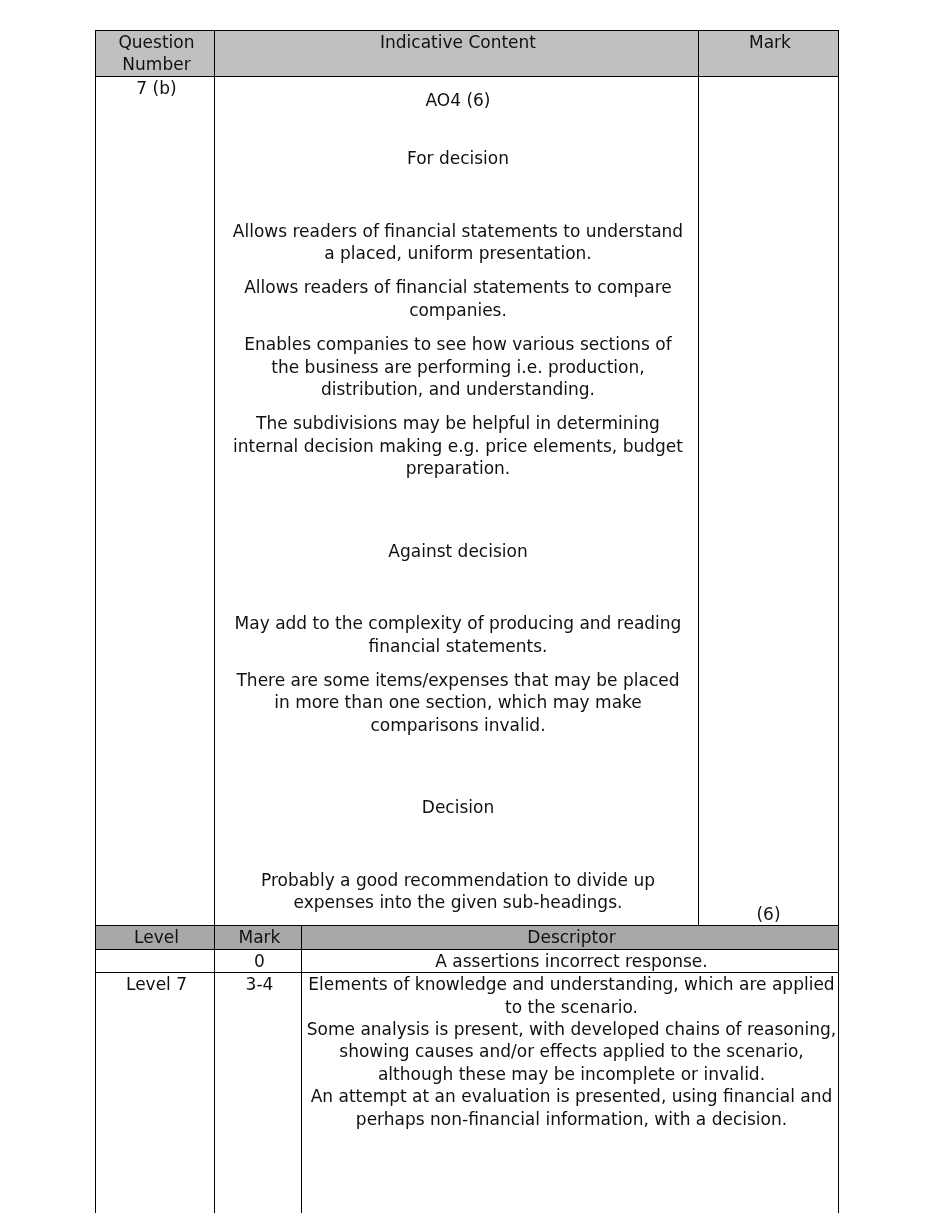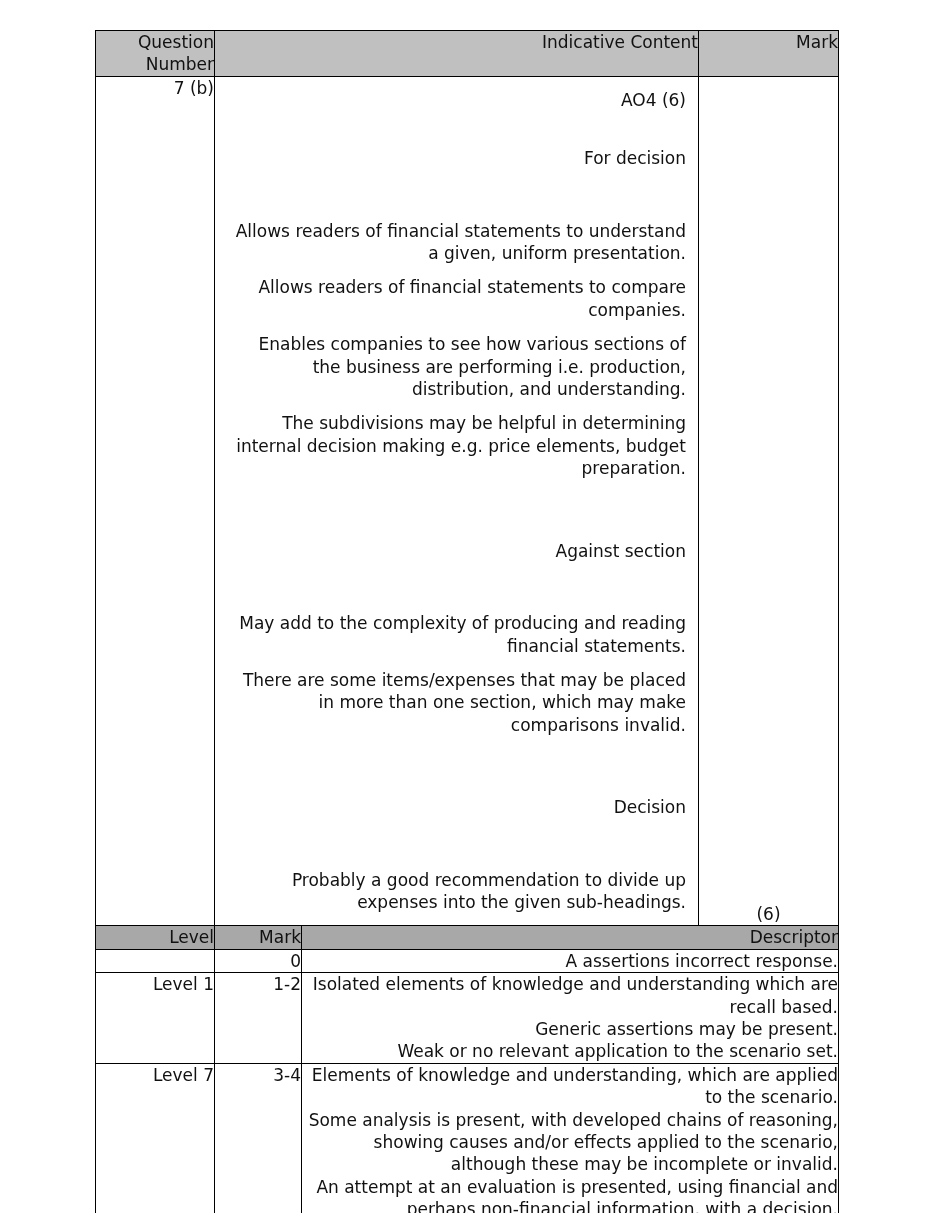--- a/index.html
+++ b/index.html
@@ -1,19 +1,19 @@
 <!DOCTYPE html>
 <html><head>
 <meta charset="utf-8">
 <style>
   html, body { margin: 0; padding: 0; background: #ffffff; }
   body { width: 939px; height: 1213px; position: relative; font-family: "DejaVu Sans", sans-serif; color: #111; }
   .page { position: absolute; left: 95px; top: 30px; width: 743px; }
   table { border-collapse: collapse; width: 743px; table-layout: fixed; }
-  td, th { border: 1px solid #000; vertical-align: top; padding: 0 0 0 3px; font-size: 17px; font-weight: normal; text-align: right; line-height: 22.4px; }
+  td, th { border: 1px solid #000; vertical-align: top; padding: 0 0 0 3px; font-size: 17px; font-weight: normal; text-align: center; line-height: 22.4px; }
   .hdr td { background: #c0c0c0; }
   .hdr2 td { background: #a8a8a8; margin-top: 32px; }
   .content p { margin: 12px; }
   .gap-s { height: 12px; }
   .gap-m { height: 26px; }
   .gap-l { height: 36px; }
   .mark6 { vertical-align: bottom; text-align: center; padding: 0; }
 </style>
 </head>
 <body>
@@ -31,26 +31,26 @@
       <td>Indicative Content</td>
       <td>Mark</td>
     </tr>
     <tr>
       <td>7 (b)</td>
       <td class="content" style="height:694px">
         <p>AO4 (6)</p>
         <div class="gap-s"></div>
         <p>For decision</p>
         <div class="gap-m"></div>
-        <p>Allows readers of financial statements to understand a given, uniform presentation.</p>
+        <p>Allows readers of financial statements to understand a placed, uniform presentation.</p>
         <p>Allows readers of financial statements to compare companies.</p>
         <p>Enables companies to see how various sections of the business are performing i.e. production, distribution, and understanding.</p>
         <p>The subdivisions may be helpful in determining internal decision making e.g. price elements, budget preparation.</p>
         <div class="gap-l"></div>
-        <p>Against section</p>
+        <p>Against decision</p>
         <div class="gap-m"></div>
         <p>May add to the complexity of producing and reading financial statements.</p>
         <p>There are some items/expenses that may be placed in more than one section, which may make comparisons invalid.</p>
         <div class="gap-l"></div>
         <p>Decision</p>
         <div class="gap-m"></div>
         <p>Probably a good recommendation to divide up expenses into the given sub-headings.</p>
       </td>
       <td class="mark6">(6)</td>
     </tr>
@@ -70,29 +70,20 @@
       <td style="border-top:none">Descriptor</td>
     </tr>
     <tr>
       <td></td>
       <td>0</td>
       <td>
         <div>A assertions incorrect response.</div>
       </td>
     </tr>
     <tr>
-      <td>Level 1</td>
-      <td>1-2</td>
-      <td>
-        <div>Isolated elements of knowledge and understanding which are recall based.</div>
-        <div>Generic assertions may be present.</div>
-        <div>Weak or no relevant application to the scenario set.</div>
-      </td>
-    </tr>
-    <tr>
       <td>Level 7</td>
       <td>3-4</td>
       <td style="height:247px">
         <div>Elements of knowledge and understanding, which are applied to the scenario.</div>
         <div>Some analysis is present, with developed chains of reasoning, showing causes and/or effects applied to the scenario, although these may be incomplete or invalid.</div>
         <div>An attempt at an evaluation is presented, using financial and perhaps non-financial information, with a decision.</div>
       </td>
     </tr>
   </tbody>
     </table>

